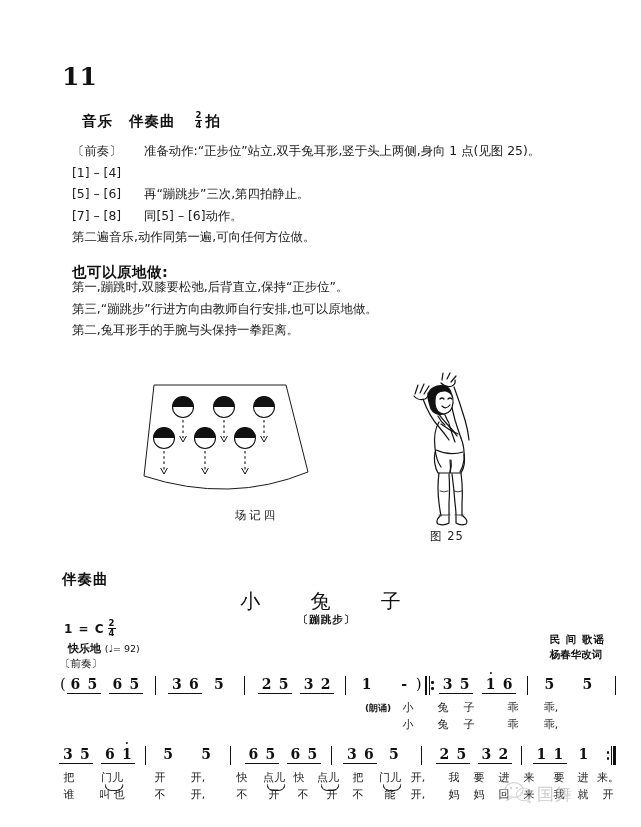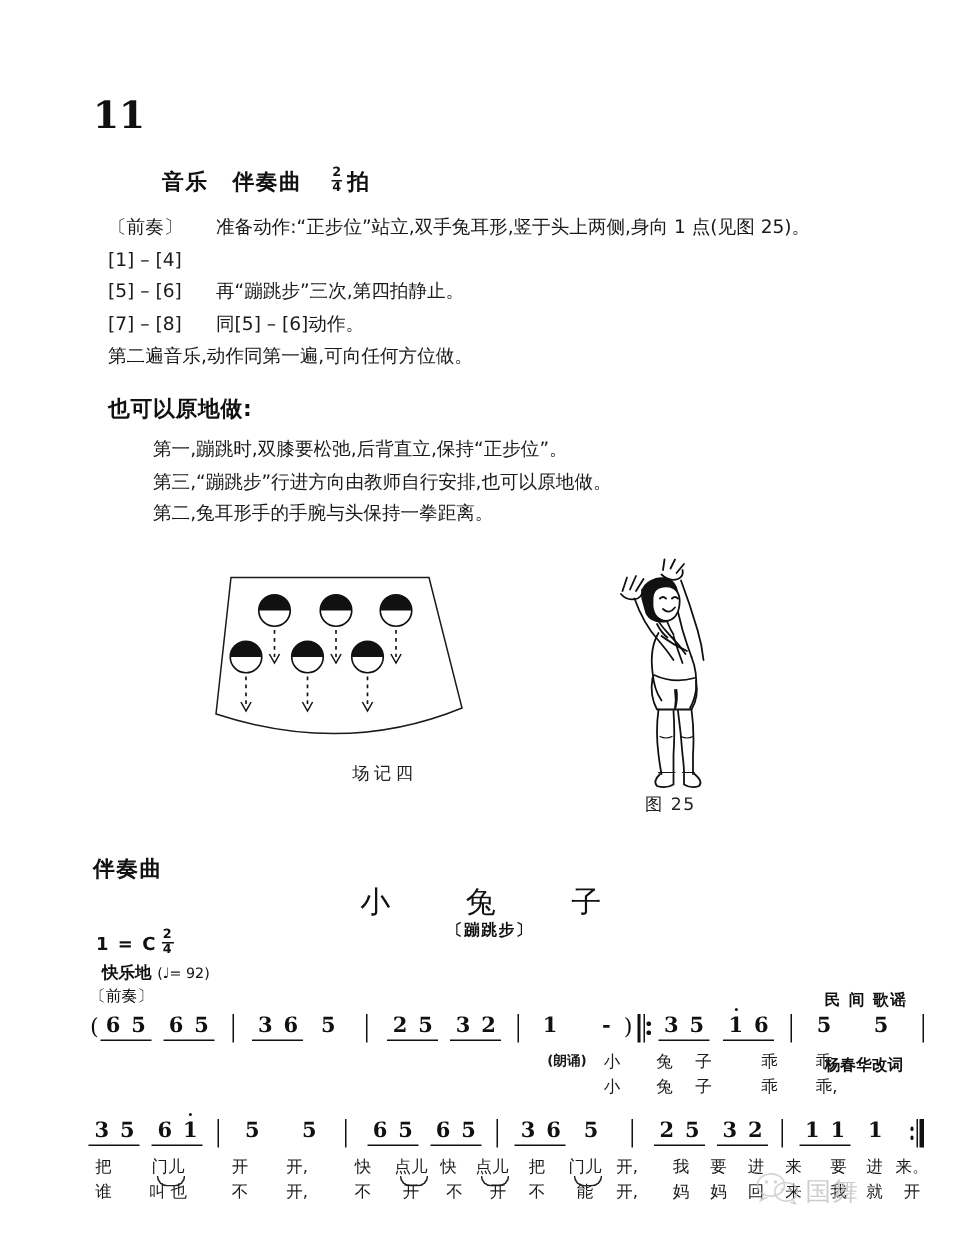--- a/index.html
+++ b/index.html
@@ -49,21 +49,20 @@
   .music-head {
     position: absolute;
     left: 82px;
     top: 112px;
     font-size: 14.5px;
     font-weight: bold;
     color: #111;
     display: flex;
     align-items: center;
     gap: 0px;
-    margin-left: 26px;
   }
   .music-head .lbl { letter-spacing: 1px; }
   .music-head .gap { display: inline-block; width: 16px; }
   .frac {
     display: inline-flex;
     flex-direction: column;
     align-items: center;
     font-size: 8.5px;
     line-height: 1.02;
     font-weight: bold;
@@ -94,25 +93,24 @@
     left: 72px;
     top: 263px;
     font-size: 14.5px;
     font-weight: bold;
     letter-spacing: 0.5px;
     color: #111;
   }
   .key-list {
     position: absolute;
     left: 72px;
-    top: 288px;
+    top: 276px;
     width: 520px;
     font-size: 12.4px;
     line-height: 21.5px;
-    margin-left: 30px;
   }
   .key-list div { white-space: nowrap; }
 
   
   .stage-wrap {
     position: absolute;
     left: 140px;
     top: 372px;
     width: 230px;
     height: 160px;
@@ -207,21 +205,21 @@
   .credits {
     position: absolute;
     right: 36px;
     top: 632px;
     text-align: left;
     font-size: 10.5px;
     font-weight: bold;
     line-height: 15px;
     color: #111;
   }
-  .credits div { white-space: nowrap; margin-top: 28px; }
+  .credits div { white-space: nowrap; }
   .credits .c0 { letter-spacing: 1px; }
 
   
   .system {
     position: absolute;
     left: 56px;
     width: 560px;
     height: 70px;
   }
   .system.s1 { top: 676px; }

